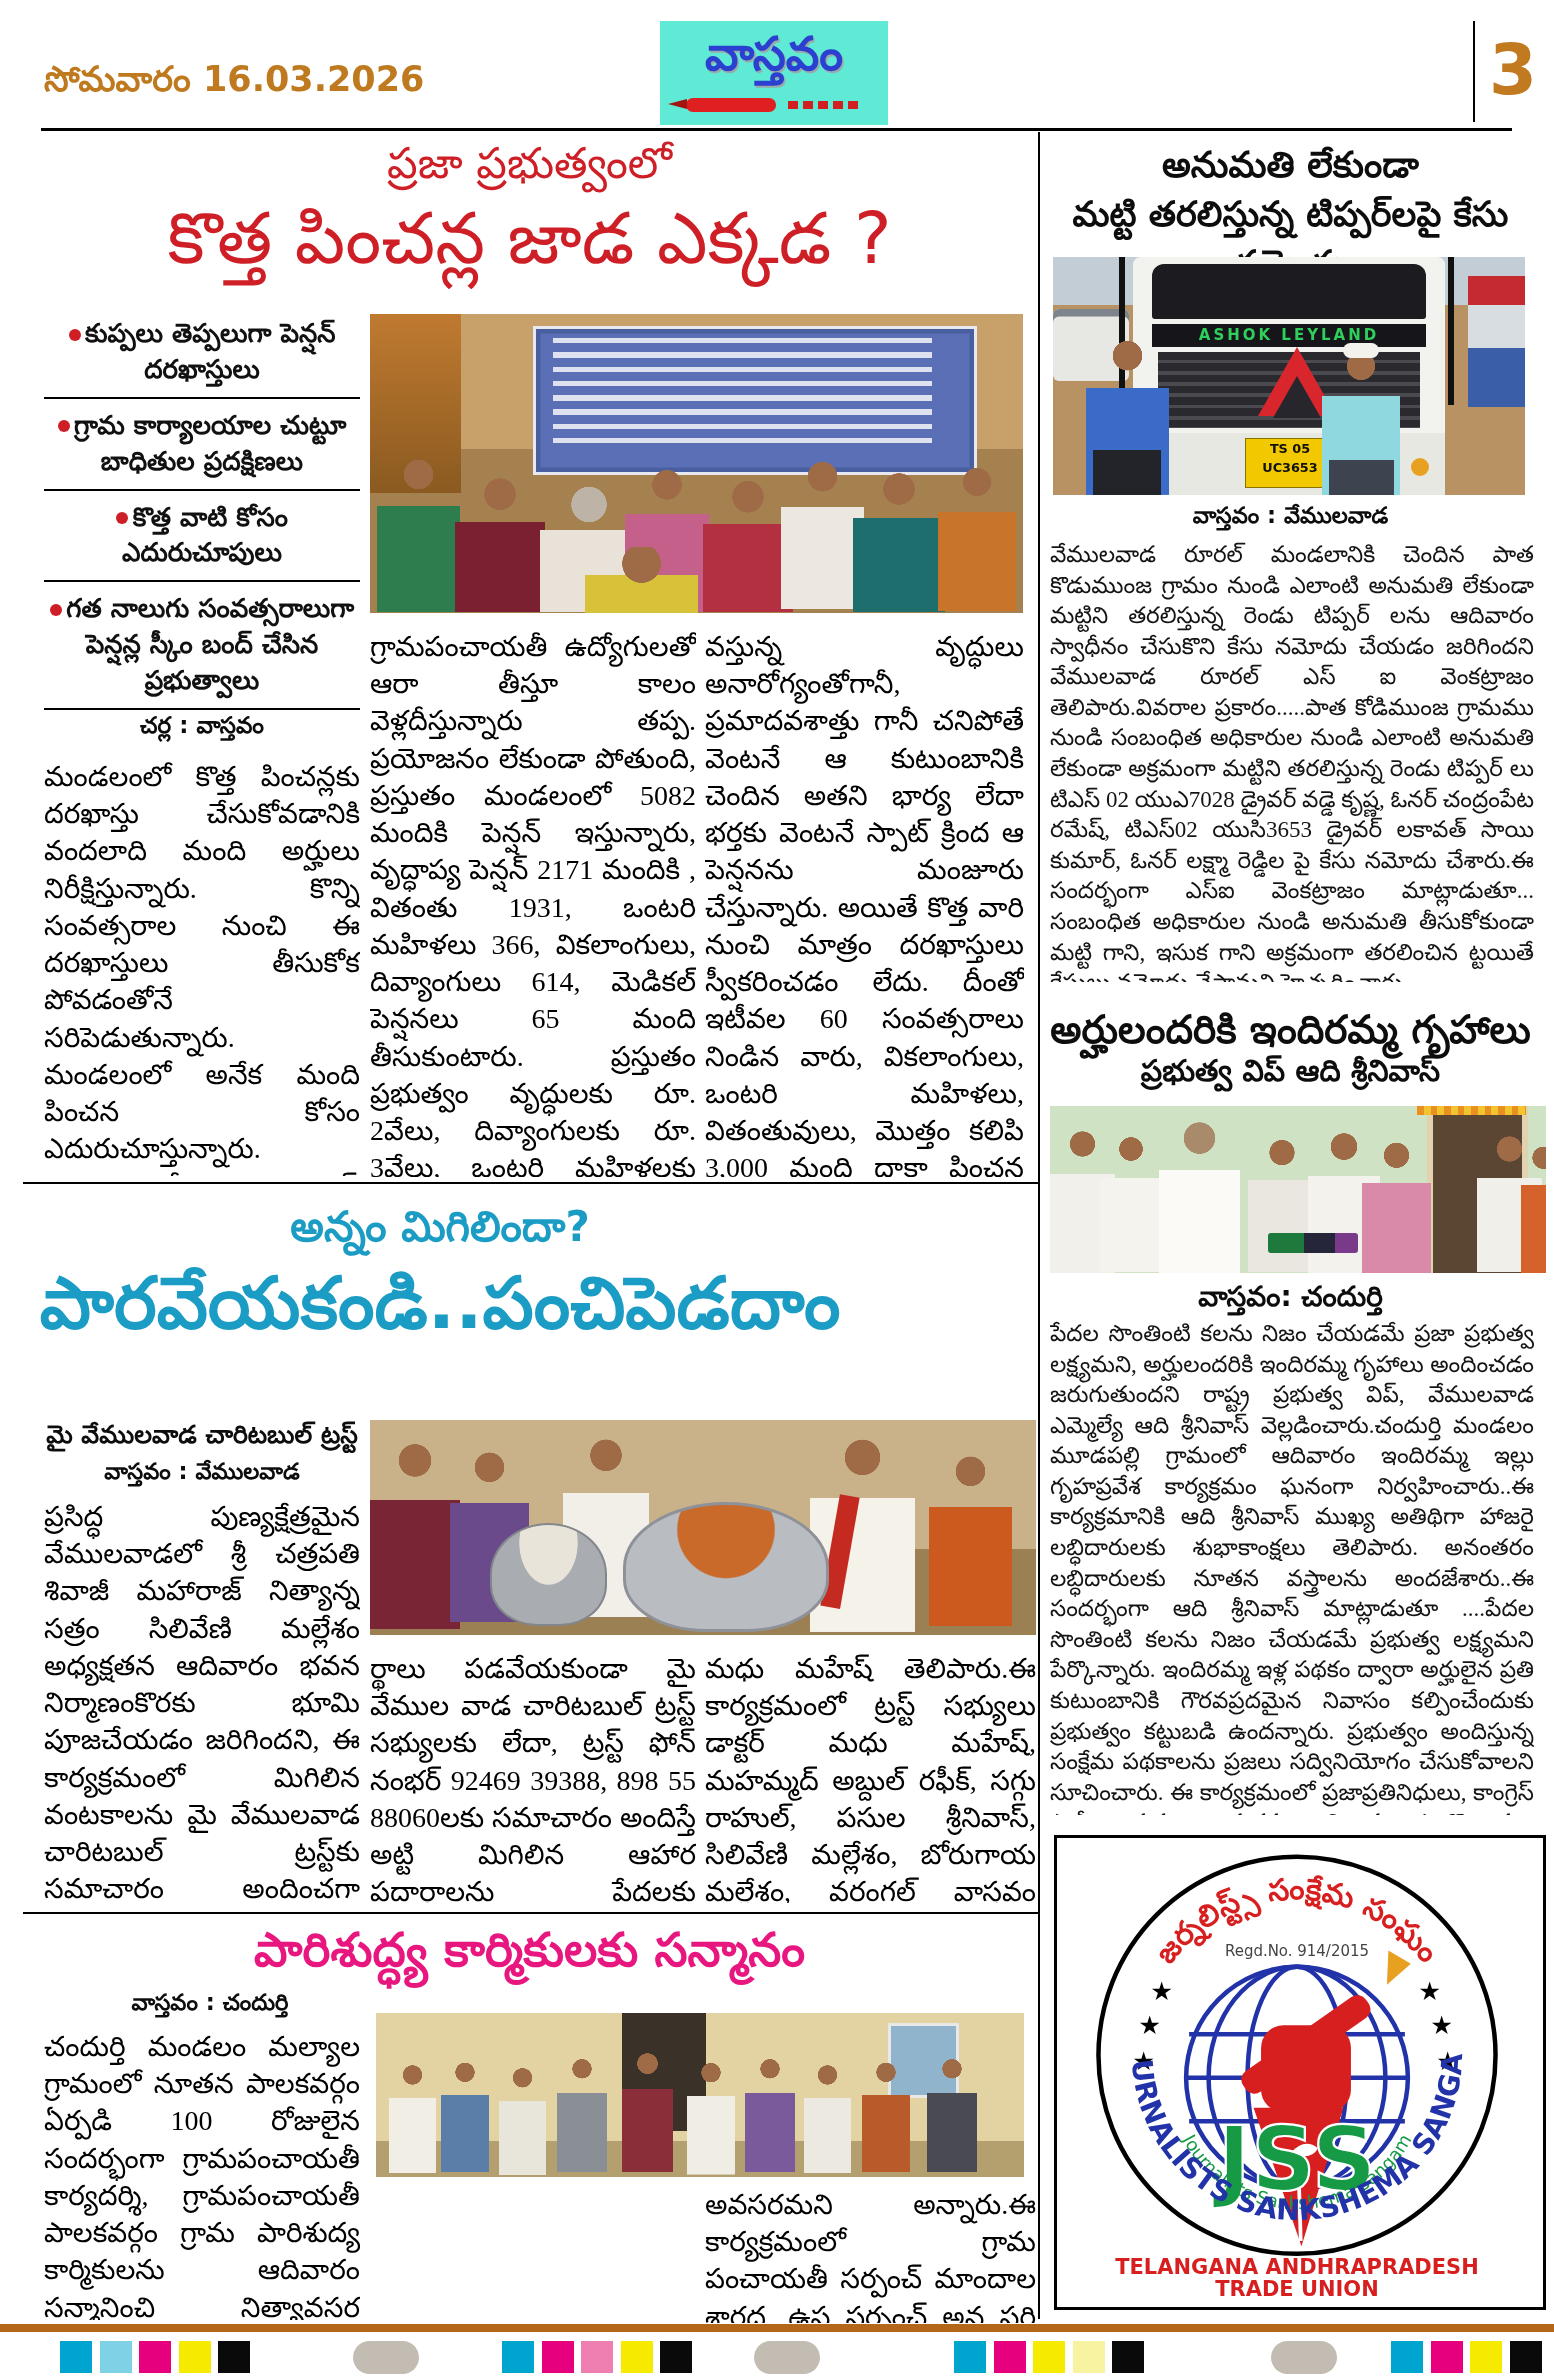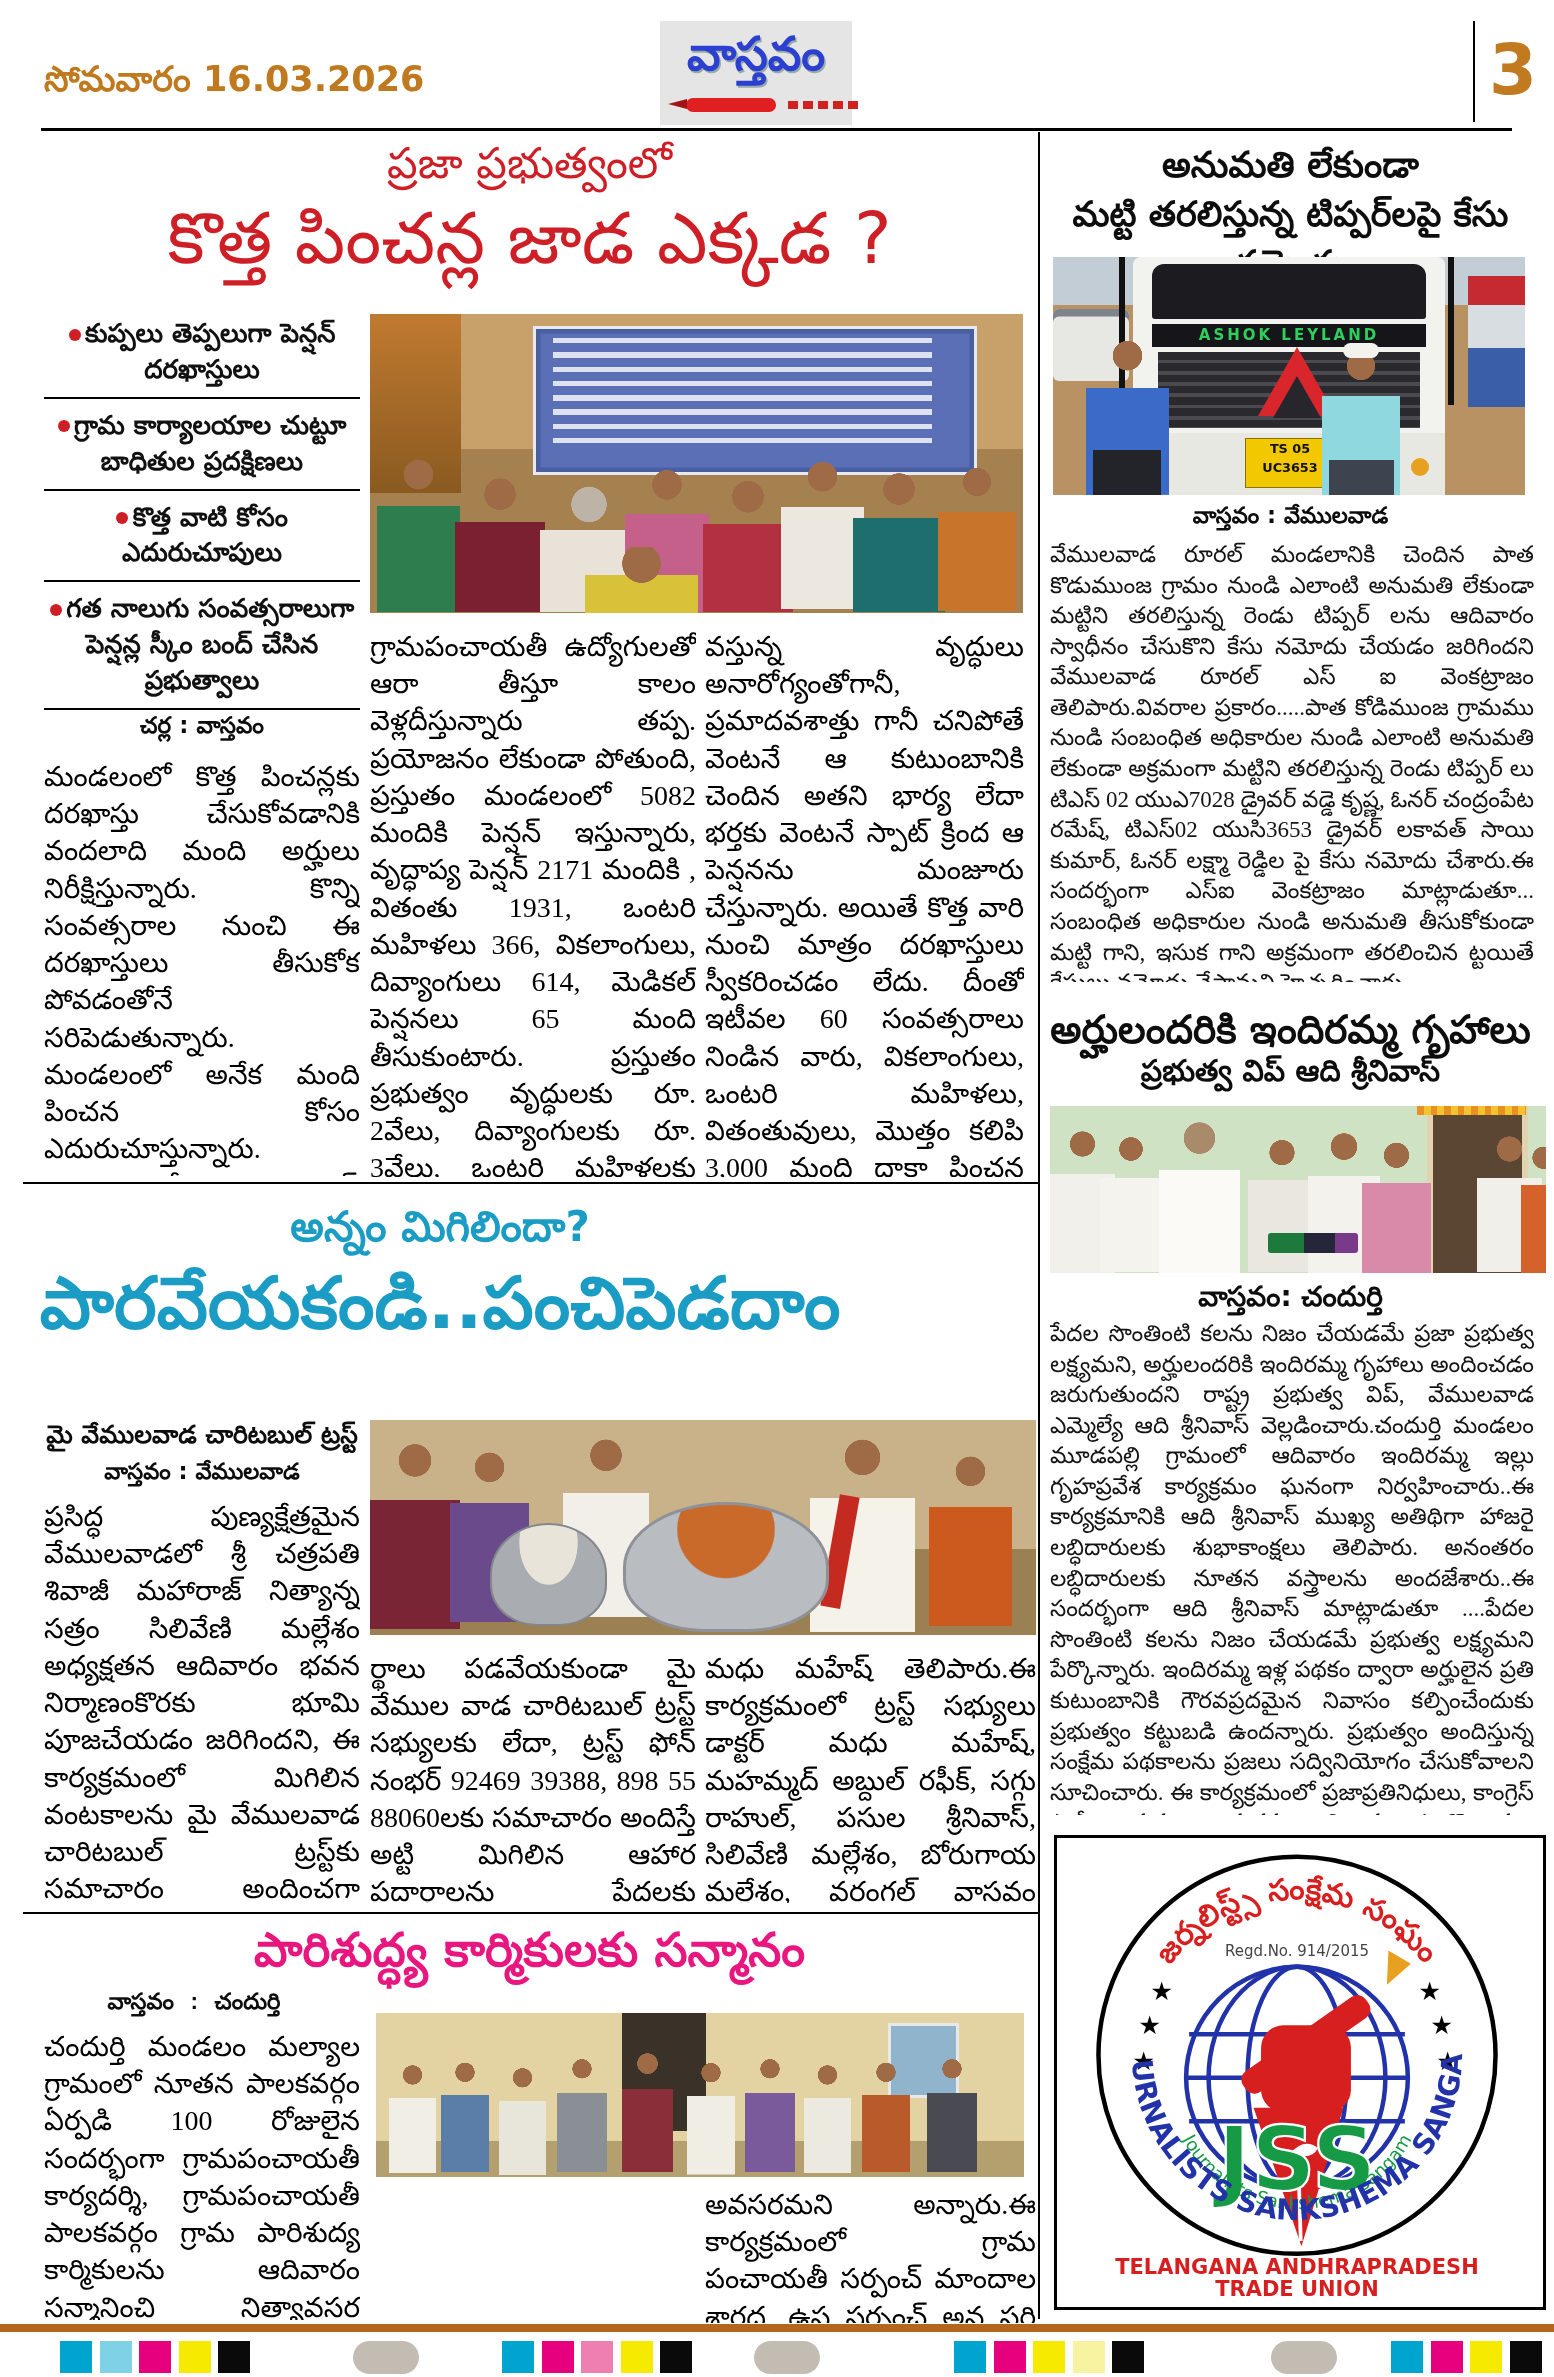--- a/index.html
+++ b/index.html
@@ -28,21 +28,21 @@
   .pill{position:absolute;width:66px;height:33px;border-radius:16.5px;background:#c3bcb2;}
 </style>
 </head>
 <body>
 
 <div id="page">
 
   <div class="abs" style="left:0;top:0;width:1555px;height:129px;">
     <div class="abs" style="left:44px;top:59px;font:bold 35px 'DejaVu Sans',sans-serif;color:#bf7a1f;">సోమవారం 16.03.2026</div>
 
-    <div class="abs" style="left:660px;top:21px;width:192px;height:104px;background:#e5e5e5;">
+    <div class="abs" style="left:660px;top:21px;width:192px;height:104px;background:#5eead4;padding-left:36px;">
       <div class="abs" style="left:0;top:4.5px;width:100%;text-align:center;font:bold 47px 'DejaVu Sans',sans-serif;color:#2b3fd0;text-shadow:1.5px 1.5px 0 #9aa;">వాస్తవం</div>
       <div class="abs" style="left:25.6px;top:77px;width:90px;height:13.5px;background:#e02020;border-radius:6.8px;"></div>
       <div class="abs" style="left:7.5px;top:78px;width:0;height:0;border-top:5.3px solid transparent;border-bottom:5.3px solid transparent;border-right:19.6px solid #a01414;"></div>
       <div class="abs" style="left:128px;top:80px;width:75px;height:7.5px;background:repeating-linear-gradient(90deg,#d02020 0 10.5px,transparent 10.5px 15px);"></div>
     </div>
 
     <div class="rule" style="left:1473px;top:21px;width:2.3px;height:101px;"></div>
     <div class="abs" style="left:1489px;top:30px;font:bold 69px 'DejaVu Sans',sans-serif;color:#c27a20;">3</div>
   </div>
   <div class="rule" style="left:41px;top:128px;width:1471px;height:3px;"></div>
@@ -99,21 +99,21 @@
     <div class="abs" style="left:38%;top:38%;width:30%;height:58%;background:radial-gradient(ellipse at 50% 20%, #c96a2a 0 34%, #b9bdc2 35% 100%);border-radius:50% 50% 40% 40%;border:3px solid #8e9298;"></div>
     <div class="abs" style="left:18%;top:48%;width:17%;height:46%;background:radial-gradient(ellipse at 50% 18%, #e8e4da 0 36%, #a9adb2 37% 100%);border-radius:50% 50% 40% 40%;border:2.3px solid #83878c;"></div>
   </div>
 
   <div class="abs body-col" style="left:370px;top:1650px;width:326px;height:253px;">ర్థాలు పడవేయకుండా మై వేముల వాడ చారిటబుల్ ట్రస్ట్ సభ్యులకు లేదా, ట్రస్ట్ ఫోన్ నంభర్ 92469 39388, 898 55 88060లకు సమాచారం అందిస్తే అట్టి మిగిలిన ఆహార పదార్థాలను పేదలకు అన్నార్తులకు పంచి పెట్టడం జరుగుతుందని ట్రస్ట్ నిర్వాహకులు డాక్టర్</div>
   <div class="abs body-col" style="left:705px;top:1650px;width:331px;height:253px;">మధు మహేష్ తెలిపారు.ఈ కార్యక్రమంలో ట్రస్ట్ సభ్యులు డాక్టర్ మధు మహేష్, మహమ్మద్ అబ్దుల్ రఫీక్, సగ్గు రాహుల్, పసుల శ్రీనివాస్, సిలివేణి మల్లేశం, బోరుగాయ మల్లేశం, వరంగల్ వాస్తవం రిపోర్టర్ అనిల్, తది తరులు పాల్గొన్నారు.</div>
 
   <div class="rule" style="left:22.6px;top:1912px;width:1015px;height:2.3px;"></div>
 
   <div class="abs hl-mag" style="left:22.6px;top:1922px;width:1014px;font-size:47px;">పారిశుద్ధ్య కార్మికులకు సన్మానం</div>
-  <div class="abs dateline" style="left:36px;top:1989px;width:316px;font-size:22.6px;font-family:Liberation Mono, monospace;">వాస్తవం : చందుర్తి</div>
+  <div class="abs dateline" style="left:52px;top:1989px;width:316px;font-size:22.6px;">వాస్తవం : చందుర్తి</div>
   <div class="abs body-col" style="left:44px;top:2028px;width:316px;height:292px;">చందుర్తి మండలం మల్యాల గ్రామంలో నూతన పాలకవర్గం ఏర్పడి 100 రోజులైన సందర్భంగా గ్రామపంచాయతీ కార్యదర్శి, గ్రామపంచాయతీ పాలకవర్గం గ్రామ పారిశుద్య కార్మికులను ఆదివారం సన్మానించి నిత్యావసర వస్తువులను అందించారు .ఈ సందర్భంగా గ్రామ పంచాయతీ పాలకవర్గ సభ్యులు మాట్లాడుతూ ...గ్రామంలో చెత్తను సేకరించి డ్రైనేజీలను శుభ్రపరుస్తు</div>
 
   <div class="photo" style="left:376px;top:2013px;width:648px;height:164px;background:linear-gradient(#e3d3a3 0 78%,#b3a06e 78% 100%);">
     <div class="abs" style="left:38%;top:0;width:13%;height:72%;background:#3a3228;"></div>
     <div class="abs" style="left:79%;top:6%;width:11%;height:46%;background:#8fb4cc;box-shadow:inset 0 0 0 3px #e8e8e8;"></div>
     <div class="pp" style="left:2%;top:28%;width:47px;height:114px;--body:#f1eee6;--hr:9.8px;"></div>
     <div class="pp" style="left:10%;top:26%;width:48px;height:117px;--body:#5a7ea8;--hr:9.8px;"></div>
     <div class="pp" style="left:19%;top:30%;width:47px;height:113px;--body:#e8e5da;--hr:9.8px;"></div>
     <div class="pp" style="left:28%;top:24%;width:50px;height:120px;--body:#8a8f96;--hr:9.8px;"></div>
     <div class="pp" style="left:38%;top:20%;width:51px;height:126px;--body:#8a2f3a;--hr:10.5px;"></div>

